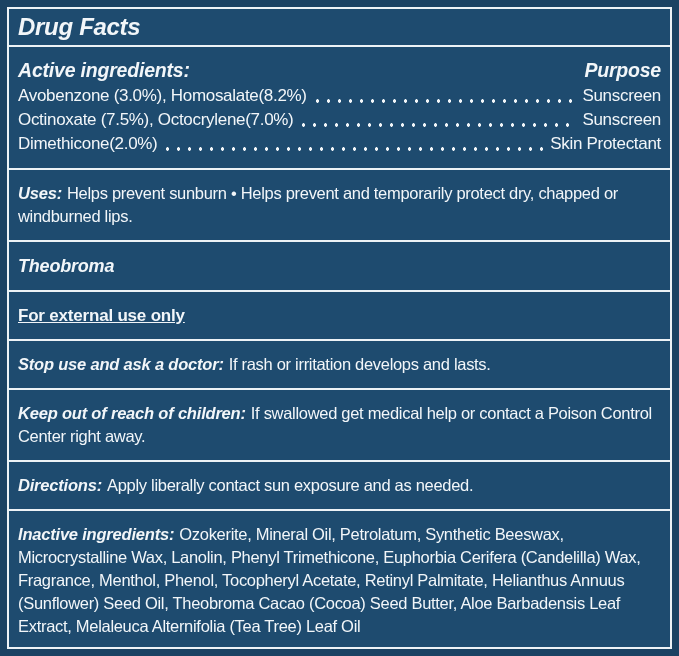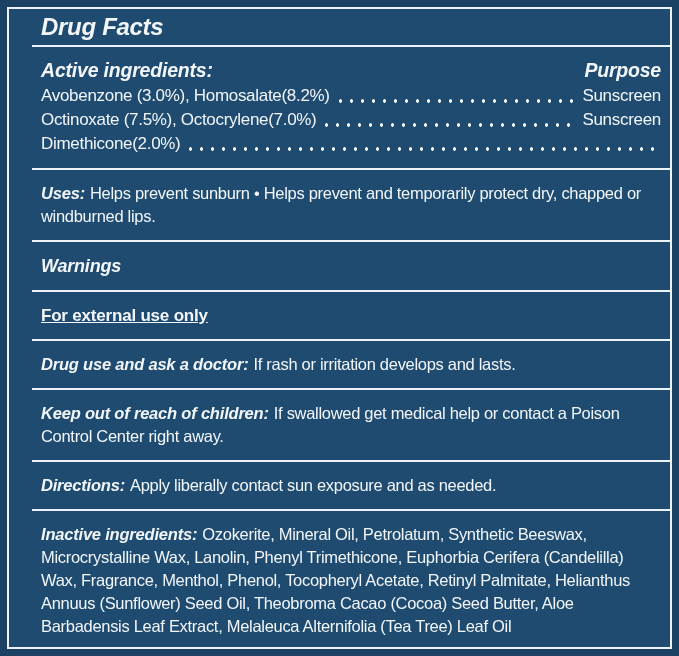--- a/index.html
+++ b/index.html
@@ -18,21 +18,20 @@
     background: #1e4b6f;
     color: #f2f6f9;
     display: flex;
     flex-direction: column;
     overflow: hidden;
     box-sizing: border-box;
   }
   .sec {
     border-top: 2px solid #edf2f6;
     padding: 12px 9px;
-    margin-left: 23px;
   }
   .sec:first-child { border-top: none; }
   .title {
     font-size: 24px;
     font-weight: bold;
     font-style: italic;
     letter-spacing: -0.3px;
     padding-top: 4px; padding-bottom: 4px;
   }
   .ai-header {
@@ -118,41 +117,42 @@
       <span class="purpose">Sunscreen</span>
     </div>
     <div class="ing-row">
       <span class="ing">Octinoxate (7.5%), Octocrylene(7.0%)</span>
       <span class="leader"></span>
       <span class="purpose">Sunscreen</span>
     </div>
     <div class="ing-row">
       <span class="ing">Dimethicone(2.0%)</span>
       <span class="leader"></span>
+      <span class="purpose">Skin Protectant</span>
     </div>
   </section>
 
   <section class="sec">
     <p class="body">
       <span class="lead">Uses:</span><span>Helps prevent sunburn • Helps prevent and temporarily protect dry, chapped or windburned lips.</span>
     </p>
   </section>
 
   <section class="sec">
-    <div class="hdr-italic">Warnings</div>
+    <div class="hdr-italic">Theobroma</div>
   </section>
 
 
   <section class="sec">
     <div class="hdr-bold">For external use only</div>
   </section>
 
   <section class="sec">
     <p class="body">
-      <span class="lead">Drug use and ask a doctor:</span><span>If rash or irritation develops and lasts.</span>
+      <span class="lead">Stop use and ask a doctor:</span><span>If rash or irritation develops and lasts.</span>
     </p>
   </section>
 
   <section class="sec">
     <p class="body">
       <span class="lead">Keep out of reach of children:</span><span>If swallowed get medical help or contact a Poison Control Center right away.</span>
     </p>
   </section>
 
   <section class="sec">

